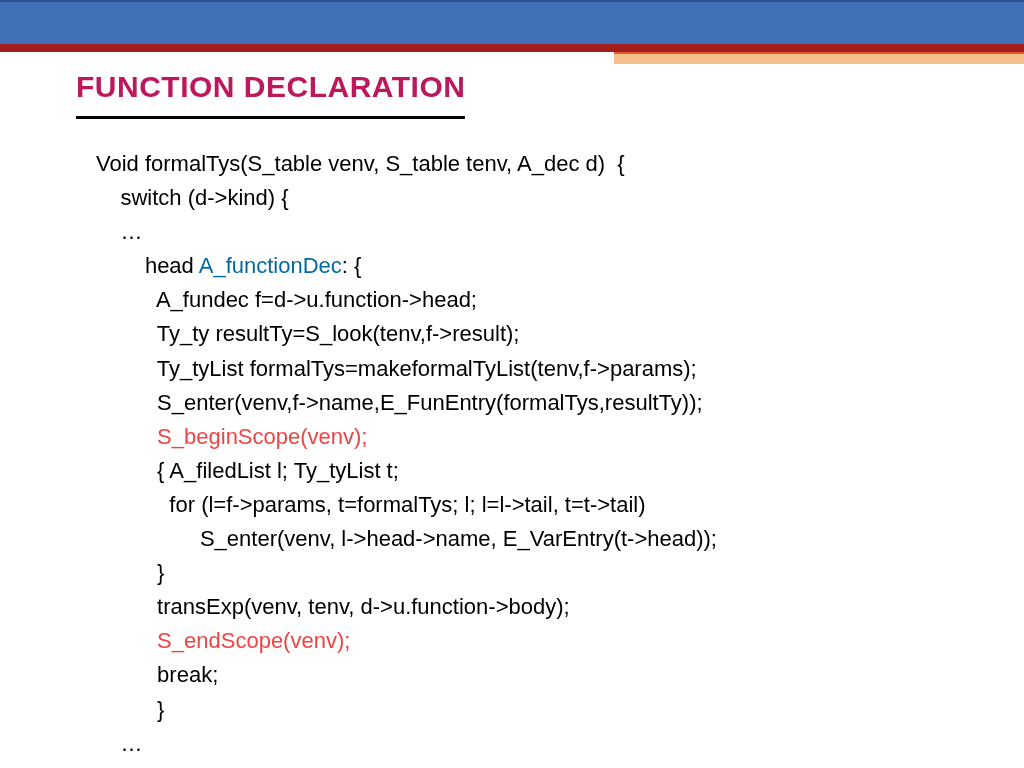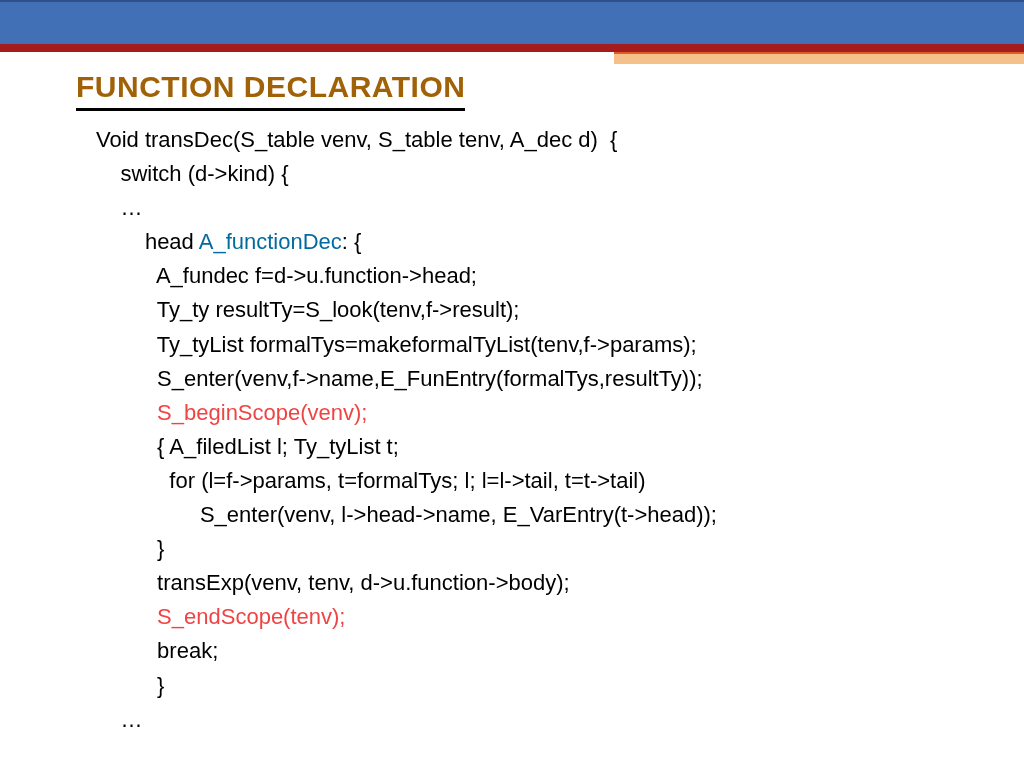--- a/index.html
+++ b/index.html
@@ -30,25 +30,25 @@
     background: #f6c08a;
     border-top: 2px solid #e05a2a;
   }
   .content {
     padding: 18px 60px 0 76px;
   }
   .title {
     font-size: 30px;
     font-weight: bold;
     letter-spacing: 0.5px;
-    color: #a16207;
+    color: #be185d;
     border-bottom: 3px solid #000;
     display: inline-block;
-    padding-bottom: 4px;
-    margin-bottom: 12px;
+    padding-bottom: 12px;
+    margin-bottom: 28px;
   }
   .code {
     font-size: 22px;
     line-height: 1.55;
     color: #000;
     font-family: Arial, Helvetica, sans-serif;
     white-space: pre;
     padding-left: 20px;
   }
   .blue { color: #0369a1; }
@@ -57,31 +57,31 @@
 </head>
 <body>
 
 <div class="top-band"></div>
 <div class="red-band"></div>
 <div class="orange-stripe"></div>
 
 <div class="content">
   <div class="title">FUNCTION DECLARATION</div>
 
-  <div class="code"><span>Void transDec(S_table venv, S_table tenv, A_dec d)  {</span>
+  <div class="code"><span>Void formalTys(S_table venv, S_table tenv, A_dec d)  {</span>
 <span>    switch (d-&gt;kind) {</span>
 <span>    …</span>
 <span>        head </span><span class="blue">A_functionDec</span><span>: {</span>
 <span>          A_fundec f=d-&gt;u.function-&gt;head;</span>
 <span>          Ty_ty resultTy=S_look(tenv,f-&gt;result);</span>
 <span>          Ty_tyList formalTys=makeformalTyList(tenv,f-&gt;params);</span>
 <span>          S_enter(venv,f-&gt;name,E_FunEntry(formalTys,resultTy));</span>
 <span class="red">          S_beginScope(venv);</span>
 <span>          { A_filedList l; Ty_tyList t;</span>
 <span>            for (l=f-&gt;params, t=formalTys; l; l=l-&gt;tail, t=t-&gt;tail)</span>
 <span>                 S_enter(venv, l-&gt;head-&gt;name, E_VarEntry(t-&gt;head));</span>
 <span>          }</span>
 <span>          transExp(venv, tenv, d-&gt;u.function-&gt;body);</span>
-<span class="red">          S_endScope(tenv);</span>
+<span class="red">          S_endScope(venv);</span>
 <span>          break;</span>
 <span>          }</span>
 <span>    …</span></div>
 </div>
 
 </body></html>

